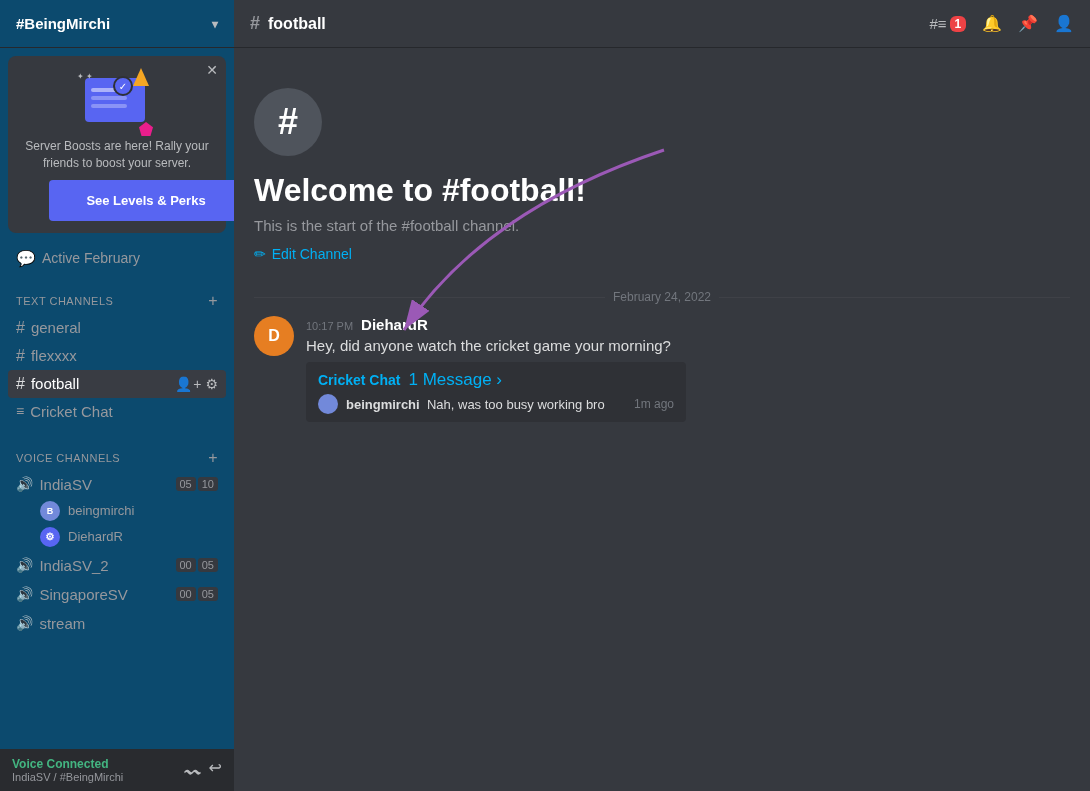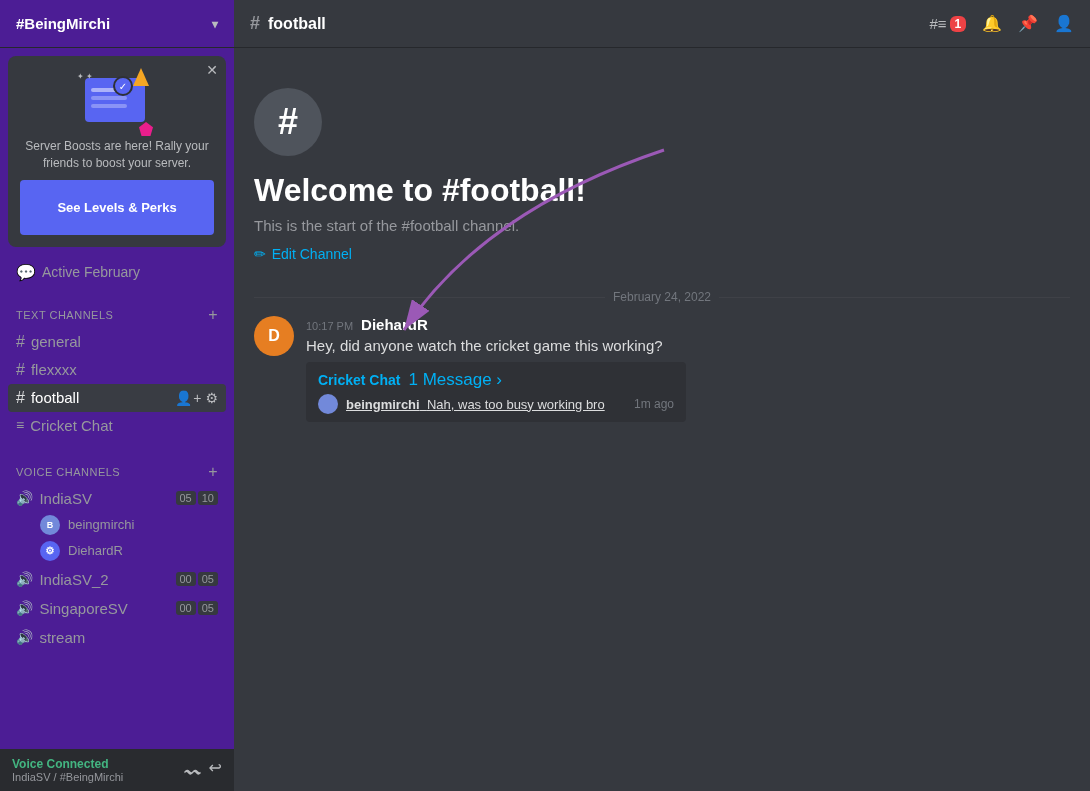--- a/index.html
+++ b/index.html
@@ -3,21 +3,21 @@
   <meta charset="utf-8">
   <style>
     * { box-sizing: border-box; margin: 0; padding: 0; }
     body { font-family: 'Helvetica Neue', Arial, sans-serif; background: #36393f; color: #dcddde; display: flex; height: 791px; width: 1090px; overflow: hidden; font-size: 14px; }
 
     
     
     
     .sidebar {
       width: 234px;
-      background: #4c1d95;
+      background: #0c4a6e;
       display: flex;
       flex-direction: column;
       height: 100%;
       flex-shrink: 0;
     }
 
     .sidebar-header {
       padding: 12px 16px;
       border-bottom: 1px solid #26282c;
       display: flex;
@@ -131,25 +131,26 @@
       color: #b9bbbe;
       line-height: 1.4;
       margin-bottom: 8px;
     }
 
     .boost-banner .see-levels-btn {
       background: #5865f2;
       color: white;
       border: none;
       border-radius: 4px;
-      padding: 20px 16px;
+      padding: 13px 16px;
       font-size: 13px;
       font-weight: 600;
       cursor: pointer;
       width: 100%;
+      margin-left: 29px;
     }
 
     
     .active-threads {
       display: flex;
       align-items: center;
       gap: 6px;
       padding: 8px 16px;
       color: #96989d;
       font-size: 14px;
@@ -504,21 +505,20 @@
       width: 20px;
       height: 20px;
       border-radius: 50%;
       background: #7289da;
       flex-shrink: 0;
     }
 
     .thread-reply-text {
       color: #dcddde;
       font-size: 13px;
-      text-decoration: underline;
     }
 
     .thread-reply-time {
       color: #72767d;
       font-size: 12px;
       margin-left: auto;
     }
 
     
     ::-webkit-scrollbar { width: 4px; }
@@ -727,21 +727,21 @@
         <span>February 24, 2022</span>
       </div>
 
       <div class="message">
         <div class="message-avatar" style="background: #e67e22;">D</div>
         <div class="message-content">
           <div class="message-header">
             <span class="message-time">10:17 PM</span>
             <span class="message-author">DiehardR</span>
           </div>
-          <div class="message-text">Hey, did anyone watch the cricket game this working?</div>
+          <div class="message-text">Hey, did anyone watch the cricket game your morning?</div>
 
           <div class="thread-reply">
             <div class="thread-reply-header">
               <span class="thread-reply-name">Cricket Chat</span>
               <span class="thread-message-count">1 Message ›</span>
             </div>
             <div class="thread-reply-content">
               <div class="thread-reply-avatar"></div>
               <span class="thread-reply-text">
                 <strong>beingmirchi</strong>

